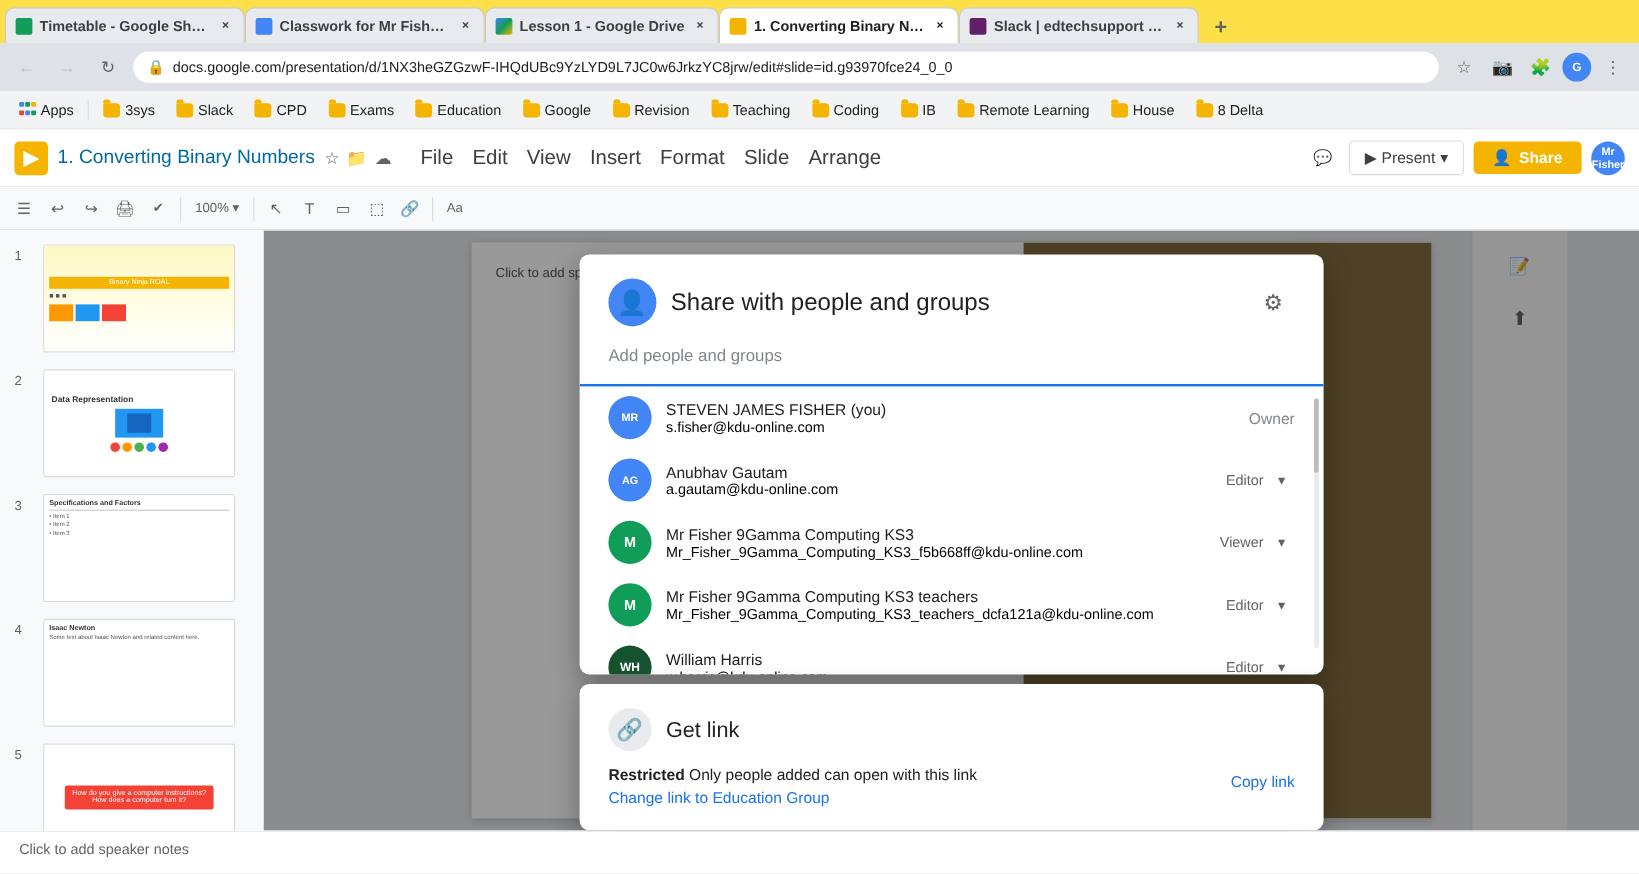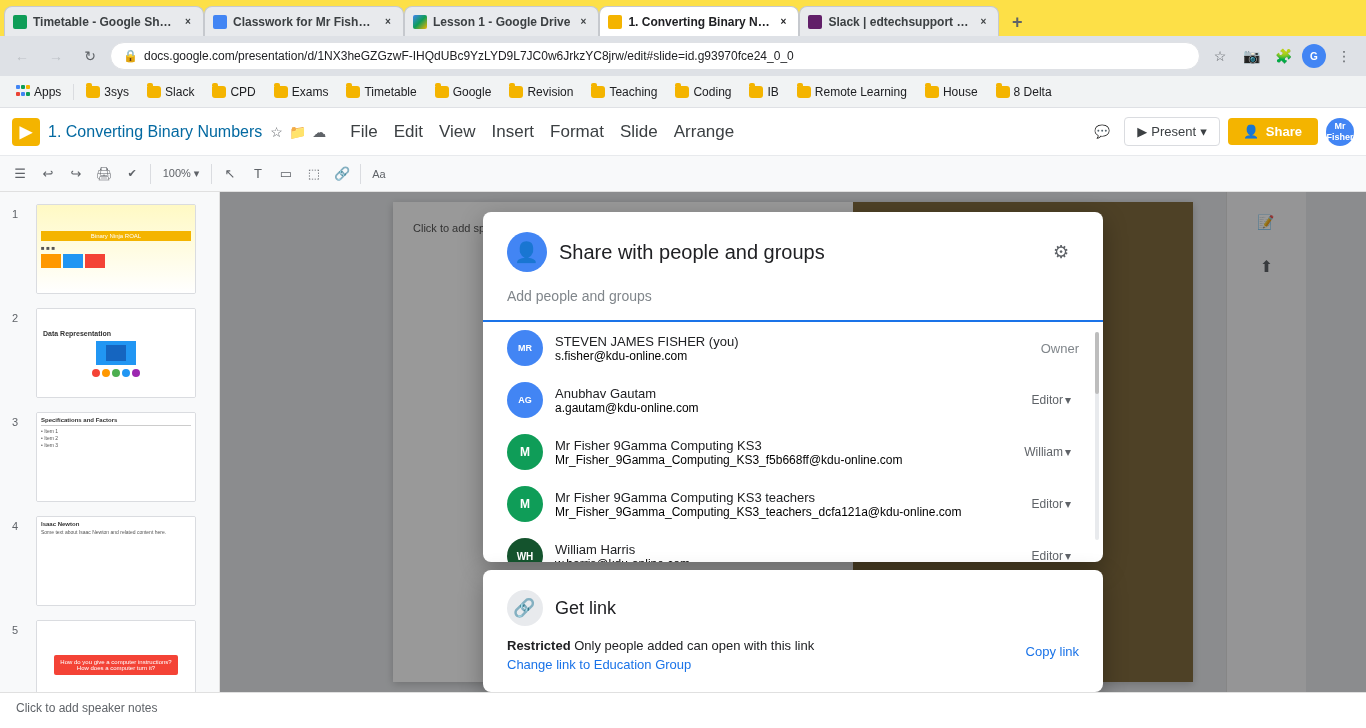--- a/index.html
+++ b/index.html
@@ -79,21 +79,21 @@
     .share-input-area { padding: 16px 24px; border-bottom: 2px solid #1a73e8; }
     .share-input { width: 100%; border: none; outline: none; font-size: 14px; color: #202124; background: transparent; }
     .share-input::placeholder { color: #80868b; }
     .share-list { max-height: 280px; overflow-y: hidden; }
     .share-person { display: flex; align-items: center; padding: 8px 24px; gap: 12px; }
     .person-avatar { width: 36px; height: 36px; border-radius: 50%; overflow: hidden; flex-shrink: 0; display: flex; align-items: center; justify-content: center; font-size: 12px; font-weight: bold; color: #fff; }
     .person-info { flex: 1; }
     .person-name { font-size: 13px; color: #202124; font-weight: 500; }
     .person-email { font-size: 12px; color: #000000; }
     .person-role { font-size: 13px; color: #80868b; display: flex; align-items: center; gap: 4px; }
-    .role-dropdown { font-size: 12px; color: #5f6368; display: flex; align-items: flex-end; gap: 2px; cursor: pointer; padding: 4px 8px; border-radius: 4px; }
+    .role-dropdown { font-size: 12px; color: #5f6368; display: flex; align-items: flex-end; gap: 12px; cursor: pointer; padding: 4px 8px; border-radius: 4px; }
 
     
     .getlink-dialog { background: #fff; border-radius: 8px; width: 620px; box-shadow: 0 8px 24px rgba(0,0,0,0.3); padding: 20px 24px; }
     .getlink-header { display: flex; align-items: center; gap: 12px; margin-bottom: 12px; }
     .link-icon { width: 36px; height: 36px; border-radius: 50%; background: #e8eaed; display: flex; align-items: center; justify-content: center; color: #5f6368; font-size: 18px; }
     .getlink-title { font-size: 18px; color: #202124; font-weight: 400; }
     .getlink-body { display: flex; align-items: flex-start; justify-content: center; }
     .getlink-info { flex: 1; }
     .restricted-text { font-size: 13px; color: #202124; }
     .restricted-text strong { font-weight: 600; }
@@ -178,21 +178,21 @@
     <div class="bookmark-item">
       <div class="bookmark-folder" style="background:#f4b400;"></div>
       <span>CPD</span>
     </div>
     <div class="bookmark-item">
       <div class="bookmark-folder" style="background:#f4b400;"></div>
       <span>Exams</span>
     </div>
     <div class="bookmark-item">
       <div class="bookmark-folder" style="background:#f4b400;"></div>
-      <span>Timetable</span>
+      <span>Education</span>
     </div>
     <div class="bookmark-item">
       <div class="bookmark-folder" style="background:#f4b400;"></div>
       <span>Google</span>
     </div>
     <div class="bookmark-item">
       <div class="bookmark-folder" style="background:#f4b400;"></div>
       <span>Revision</span>
     </div>
     <div class="bookmark-item">
@@ -400,21 +400,21 @@
               </div>
             </div>
 
             <div class="share-person">
               <div class="person-avatar" style="background:#0f9d58;">M</div>
               <div class="person-info">
                 <div class="person-name">Mr Fisher 9Gamma Computing KS3</div>
                 <div class="person-email">Mr_Fisher_9Gamma_Computing_KS3_f5b668ff@kdu-online.com</div>
               </div>
               <div class="role-dropdown">
-                <span>William</span>
+                <span>Viewer</span>
                 <span>▾</span>
               </div>
             </div>
 
             <div class="share-person">
               <div class="person-avatar" style="background:#0f9d58;">M</div>
               <div class="person-info">
                 <div class="person-name">Mr Fisher 9Gamma Computing KS3 teachers</div>
                 <div class="person-email" style="white-space:normal;word-break:break-all;">Mr_Fisher_9Gamma_Computing_KS3_teachers_dcfa121a@kdu-online.com</div>
               </div>

